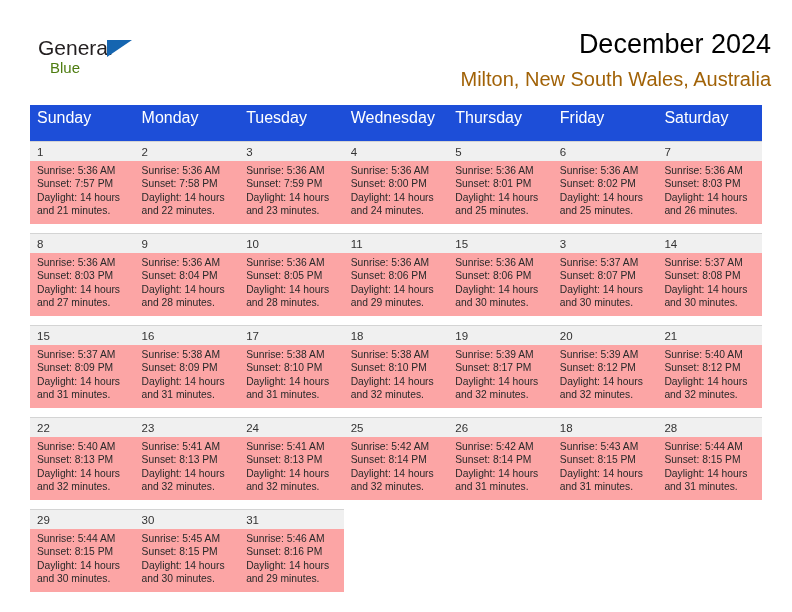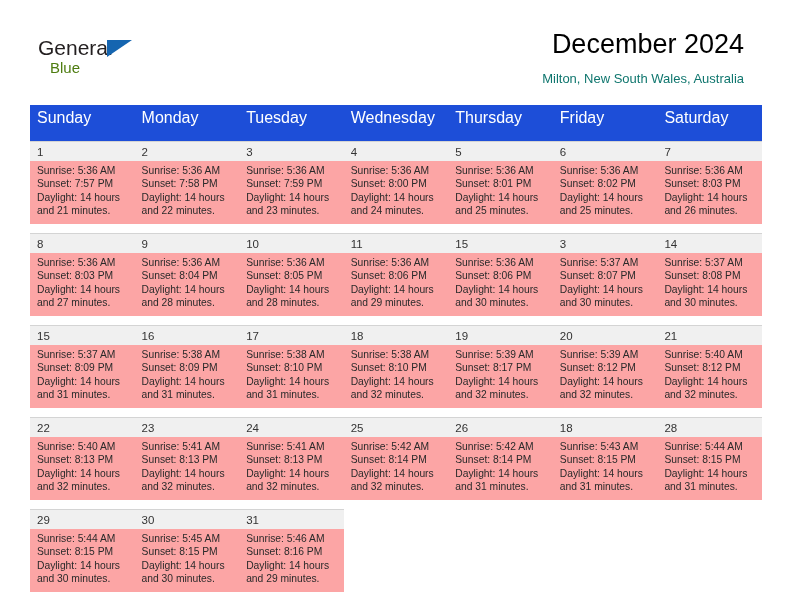--- a/index.html
+++ b/index.html
@@ -56,34 +56,34 @@
     position: absolute;
     left: 12px;
     top: 20px;
     font-size: 15px;
     color: #4d7c0f;
     line-height: 21px;
   }
 
   .title-block {
     position: absolute;
-    right: 48px;
+    right: 21px;
     top: 28px;
     text-align: right;
     width: 480px;
   }
   .cal-title {
     font-size: 27px;
     color: #000;
     line-height: 32px;
     white-space: nowrap;
   }
   .cal-subtitle {
-    font-size: 13px;
-    color: #0f766e;
+    font-size: 20px;
+    color: #a16207;
     line-height: 20px;
     margin-top: 9px;
     white-space: nowrap;
   }
 
   
   .cal {
     position: absolute;
     left: 30px;
     top: 105px;

